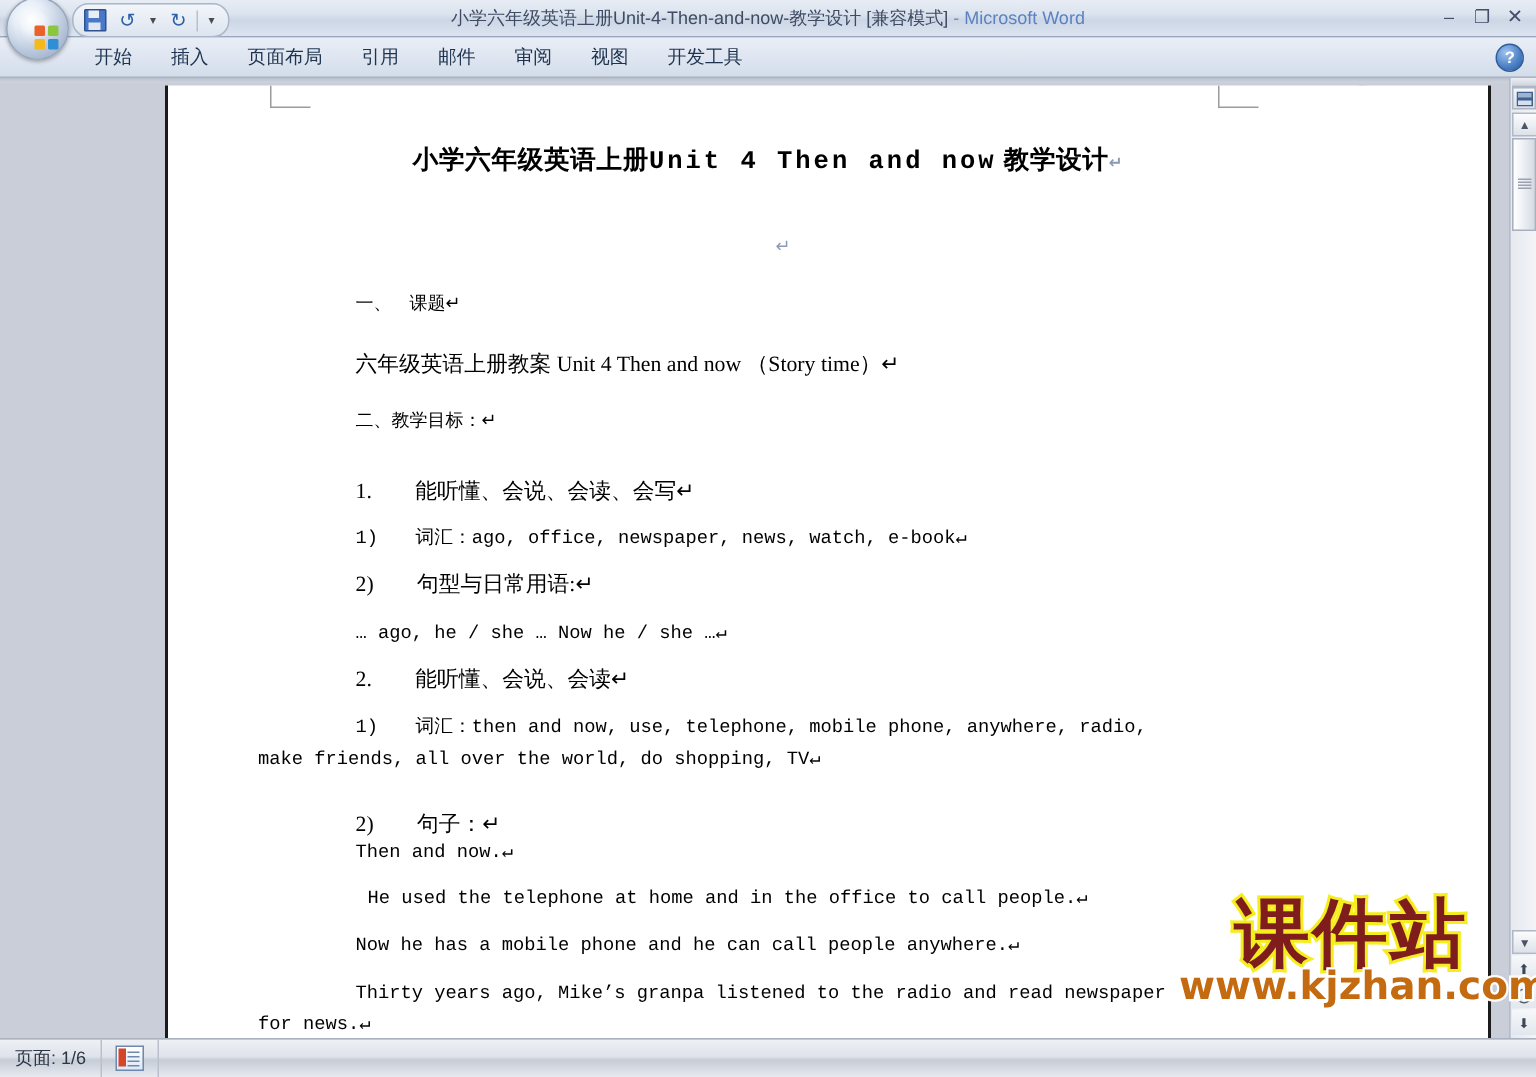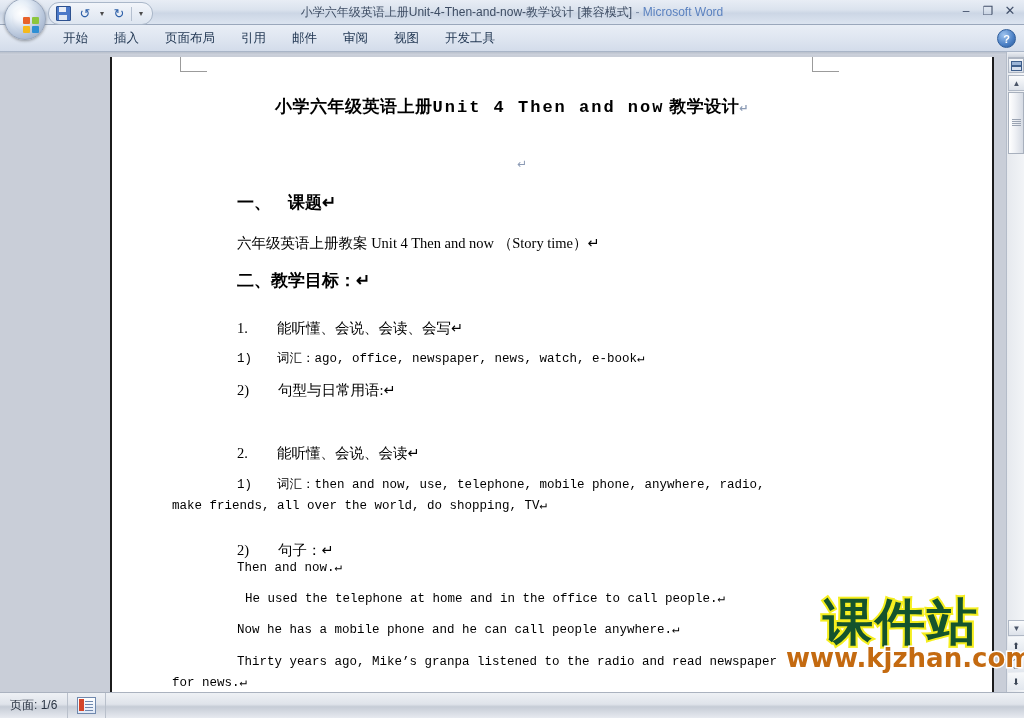--- a/index.html
+++ b/index.html
@@ -159,34 +159,34 @@
   }
   .doc-title .mono { font-family: "Liberation Mono", monospace; letter-spacing: 2px; }
   .pilcrow { color: #8c9bb5; font-size: 11px; font-family: "DejaVu Sans", sans-serif; }
 
   .p {
     position: absolute;
     font-size: 14.5px;
     line-height: 19px;
     white-space: nowrap;
   }
-  .p.bold { font-weight: bold; font-size: 17px; }
+  .p.bold { font-weight: normal; font-size: 12px; }
   .mono { font-family: "Liberation Mono", monospace; }
   .mono-sm { font-family: "Liberation Mono", monospace; font-size: 12.5px; }
 
   
   .watermark {
     position: absolute; right: 8px; bottom: 20px;
     width: 230px; text-align: center;
     pointer-events: none; z-index: 40;
   }
   .wm-cn {
     font-family: "DejaVu Sans", sans-serif;
     font-size: 50px; font-weight: bold; line-height: 52px;
-    color: #14532d;
+    color: #7f1d1d;
     -webkit-text-stroke: 4px #f5ee1e;
     paint-order: stroke fill;
     letter-spacing: 2px;
   }
   .wm-url {
     font-family: "DejaVu Sans", sans-serif;
     font-size: 26px; font-weight: bold; line-height: 28px;
     color: #c46a10;
     -webkit-text-stroke: 3px #ffffff;
     paint-order: stroke fill;
@@ -352,20 +352,21 @@
         <div class="p" style="left:125px; top:177px;">六年级英语上册教案 Unit 4 Then and now  （Story time）↵</div>
 
         <div class="p bold" style="left:125px; top:214px;">二、教学目标：↵</div>
 
         <div class="p" style="left:125px; top:262px;">1.　　能听懂、会说、会读、会写↵</div>
 
         <div class="p mono-sm" style="left:125px; top:293px;">1)　　词汇：ago, office, newspaper, news, watch, e-book↵</div>
 
         <div class="p" style="left:125px; top:324px;">2)　　句型与日常用语:↵</div>
 
+        <div class="p mono-sm" style="left:125px; top:356px;">… ago, he / she …           Now he / she …↵</div>
 
         <div class="p" style="left:125px; top:387px;">2.　　能听懂、会说、会读↵</div>
 
         <div class="p mono-sm" style="left:125px; top:419px;">1)　　词汇：then and now, use, telephone, mobile phone, anywhere, radio,</div>
 
         <div class="p mono-sm" style="left:60px; top:440px;">make friends, all over the world,  do shopping,  TV↵</div>
 
         <div class="p" style="left:125px; top:484px;">2)　　句子：↵</div>
 
         <div class="p mono-sm" style="left:125px; top:502px;">Then and now.↵</div>

